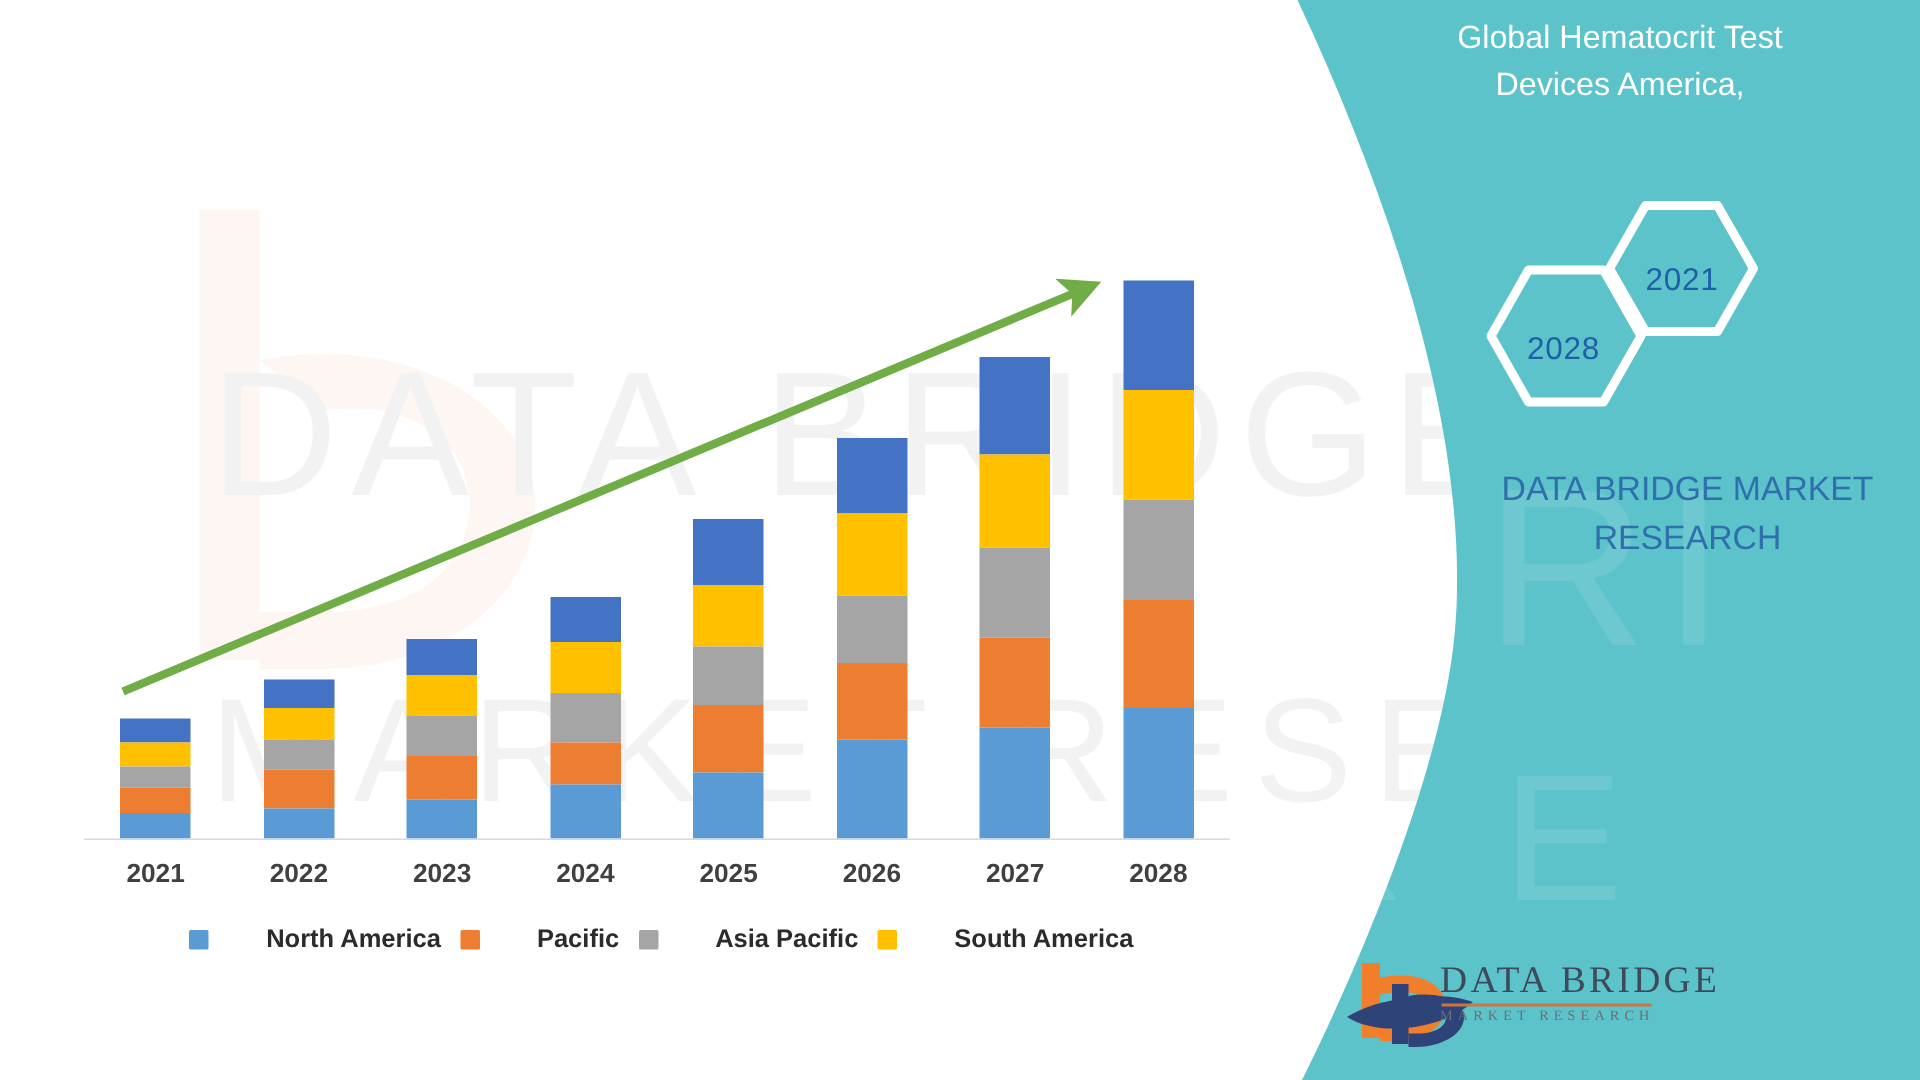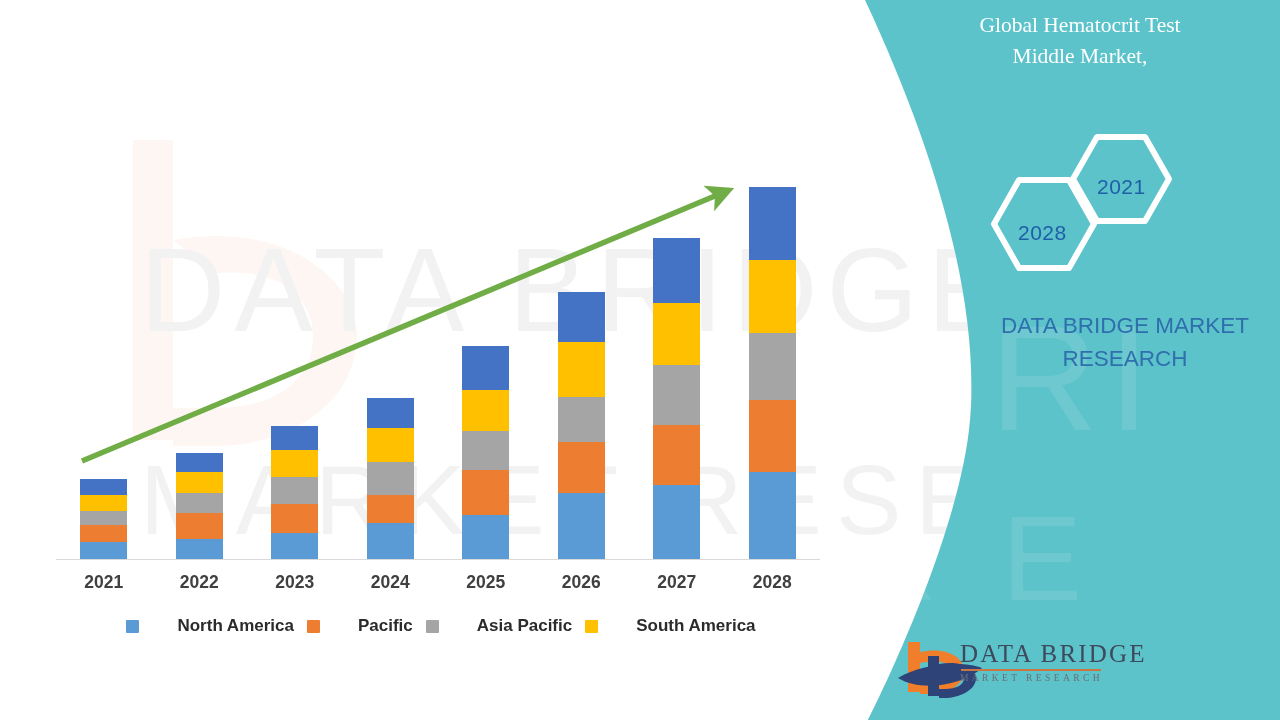--- a/index.html
+++ b/index.html
@@ -70,21 +70,21 @@
     z-index: 3;
     left: 900px;
     top: 10px;
     width: 360px;
     text-align: center;
     color: #ffffff;
     font-size: 21.5px;
     line-height: 1.45;
     font-family: "Liberation Sans", sans-serif;
   }
-  .panel-title .ln { display: block; font-family: Liberation Serif, serif; }
+  .panel-title .ln { display: block; }
 
   
   .hex-wrap {
     position: absolute;
     z-index: 3;
     left: 985px;
     top: 125px;
     width: 200px;
     height: 160px;
   }
@@ -391,21 +391,21 @@
     <path id="tealpath" d="M25 0 L440 0 L440 720 L28 720 C 28 720, 120 540, 130 420
          C 140 300, 95 150, 25 0 Z" fill="#5CC3CA"></path>
     <g opacity="0.10" fill="#ffffff">
       <text x="40" y="430" font-size="150" font-family="Liberation Sans, sans-serif" letter-spacing="10">BRI</text>
       <text x="10" y="600" font-size="120" font-family="Liberation Sans, sans-serif" letter-spacing="16">R E</text>
     </g>
   </svg>
 
   <div class="panel-title">
     <span class="ln">Global Hematocrit Test</span>
-    <span class="ln">Middle Market,</span>
+    <span class="ln">Devices America,</span>
   </div>
 
   <div class="hex-wrap">
     <svg viewBox="0 0 200 160" width="200" height="160">
       <polygon points="112,12 160,12 184,54 160,96 112,96 88,54" fill="none" stroke="#ffffff" stroke-width="6" stroke-linejoin="round"></polygon>
       <polygon points="34,55 84,55 109,99 84,143 34,143 9,99" fill="none" stroke="#ffffff" stroke-width="6" stroke-linejoin="round"></polygon>
     </svg>
     <span class="hex-label y2021">2021</span>
     <span class="hex-label y2028">2028</span>
   </div>

